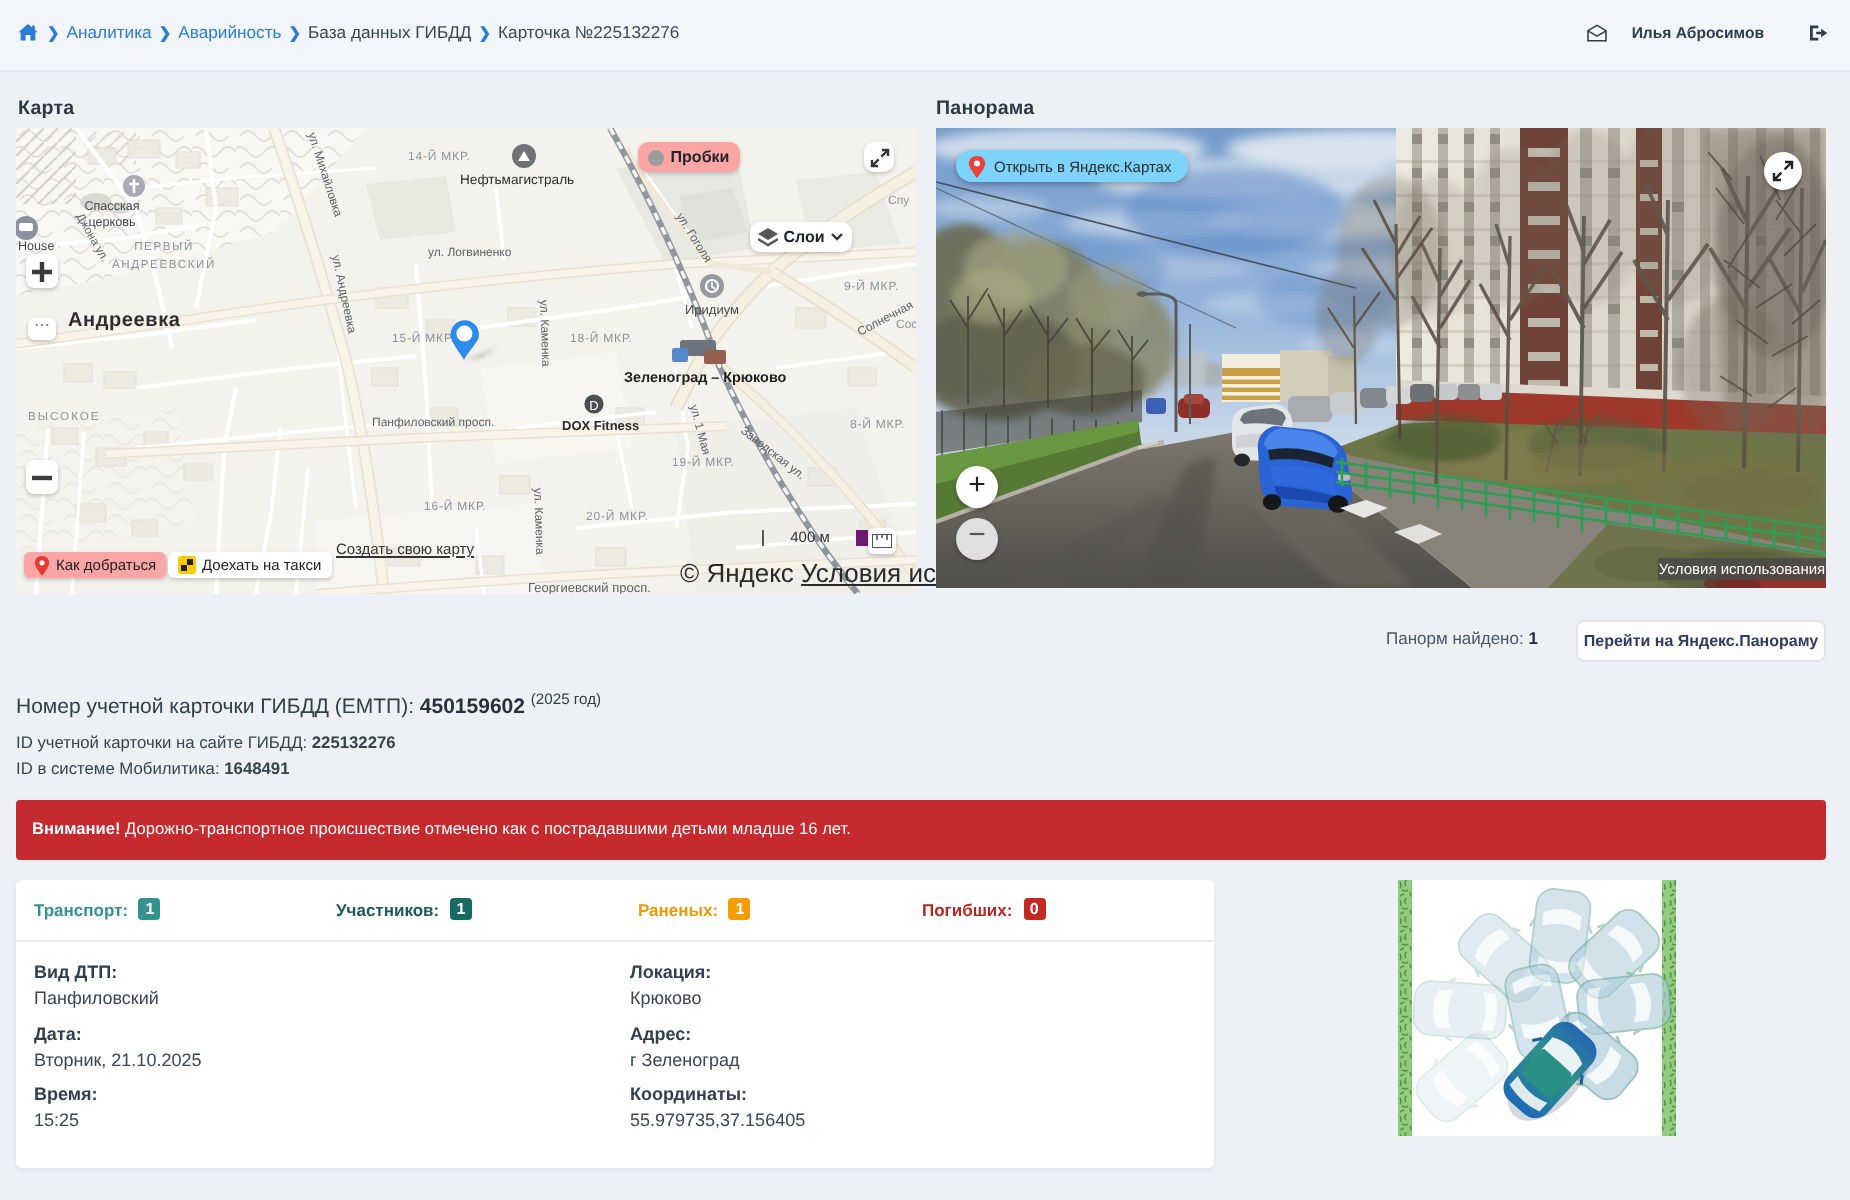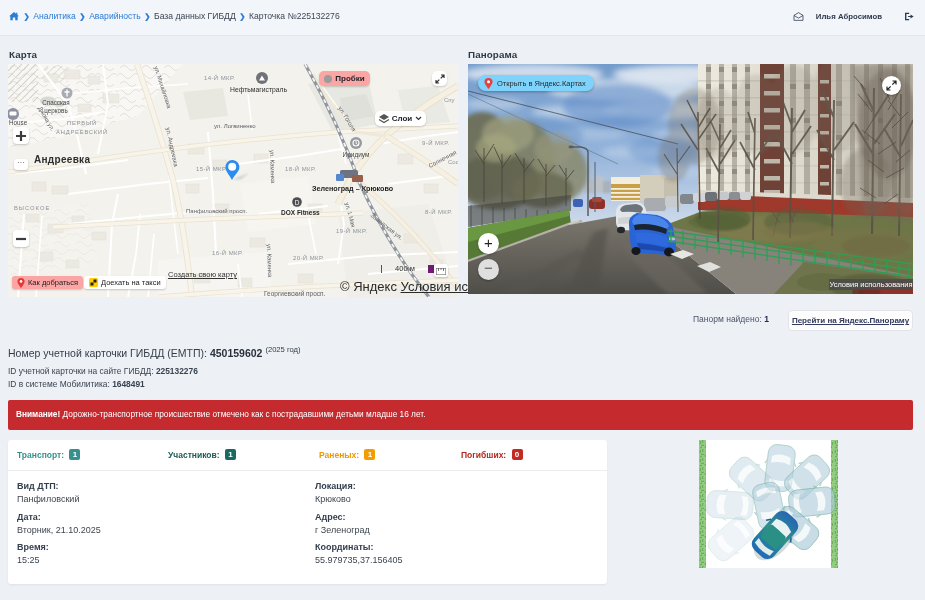--- a/index.html
+++ b/index.html
@@ -8,21 +8,21 @@
   .crumbs{position:absolute;left:9px;top:10px;height:12px;font-size:8.6px;color:#3a4553;display:flex;align-items:center;white-space:nowrap;}
   .crumbs a{color:#2b7cd6;text-decoration:none;}
   .chev{color:#2b7cd6;font-weight:bold;margin:0 3.5px;font-size:7.5px;}
   .user{position:absolute;right:10px;top:9px;height:14px;display:flex;align-items:center;color:#2f3b4e;font-size:7.8px;font-weight:bold;}
   .sect{position:absolute;font-size:9.8px;font-weight:bold;color:#2e3945;letter-spacing:.1px;}
   .mapbox{position:absolute;left:8px;top:64px;width:450px;height:233px;}
   .panobox{position:absolute;left:468px;top:64px;width:445px;height:230px;}
   .panfound{position:absolute;left:693px;top:314px;font-size:8.5px;color:#4a5568;}
   .panfound b{color:#222a4e;}
   .panbtn{position:absolute;left:788px;top:310px;width:125px;height:21px;background:#fdfdfe;border:1px solid #e2e4e9;border-radius:4px;box-sizing:border-box;
-     font-size:8px;font-weight:bold;color:#323a5e;text-align:center;line-height:19px;white-space:nowrap;text-decoration:underline;}
+     font-size:8px;font-weight:bold;color:#323a5e;text-align:center;line-height:19px;white-space:nowrap;}
   .numhead{position:absolute;left:8px;top:345px;font-size:10.5px;color:#333d47;}
   .numhead b{color:#29323c;}
   .numhead sup{font-size:7.6px;}
   .idline{position:absolute;left:8px;font-size:8.4px;color:#39434e;}
   .alert{position:absolute;left:8px;top:400px;width:905px;height:30px;background:#c52a2e;border-radius:2px;box-sizing:border-box;color:#fff;font-size:8.3px;line-height:29px;padding-left:8px;}
   .card{position:absolute;left:8px;top:440px;width:599px;height:144px;background:#fff;border-radius:3px;box-shadow:0 1px 2px rgba(40,50,60,.08);}
   .chead{position:absolute;left:0;top:0;width:100%;height:30px;border-bottom:1px solid #ebedf0;}
   .citem{position:absolute;top:10px;font-size:8.5px;font-weight:bold;white-space:nowrap;}
   .badge{display:inline-block;min-width:7px;height:11px;padding:0 2px;border-radius:2px;color:#fff;font-size:8px;line-height:11px;text-align:center;margin-left:3px;position:relative;top:-1px;}
   .lbl{font-size:9px;font-weight:bold;color:#333f4e;}

